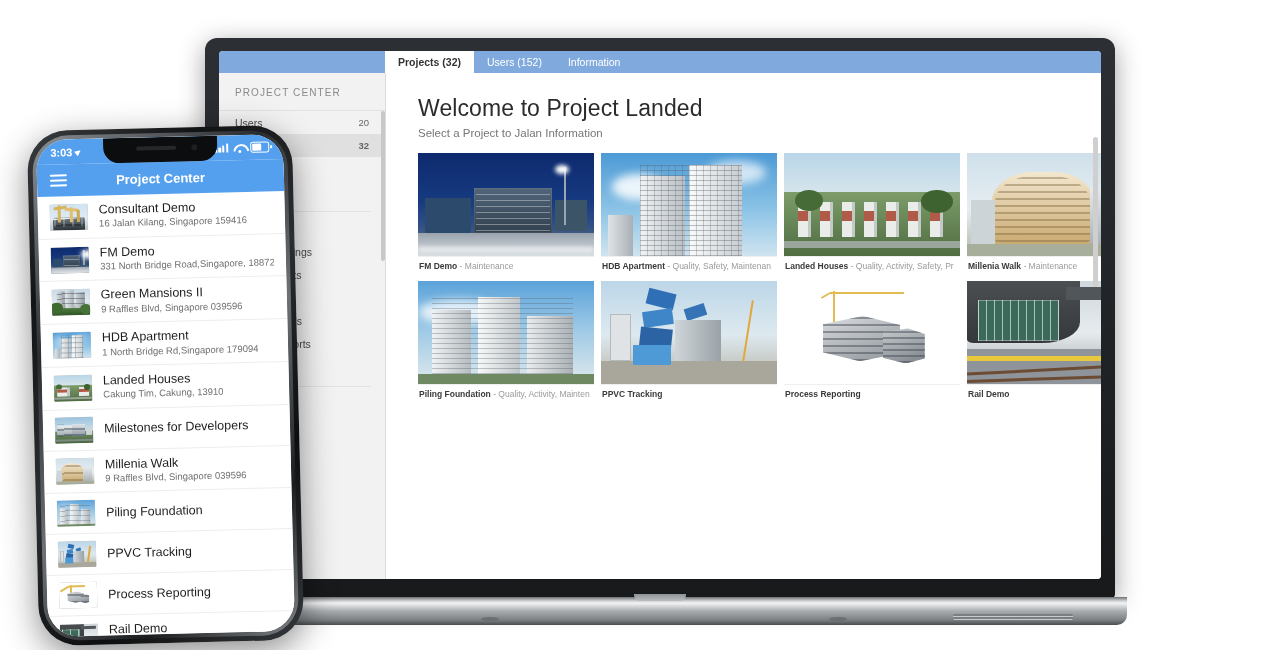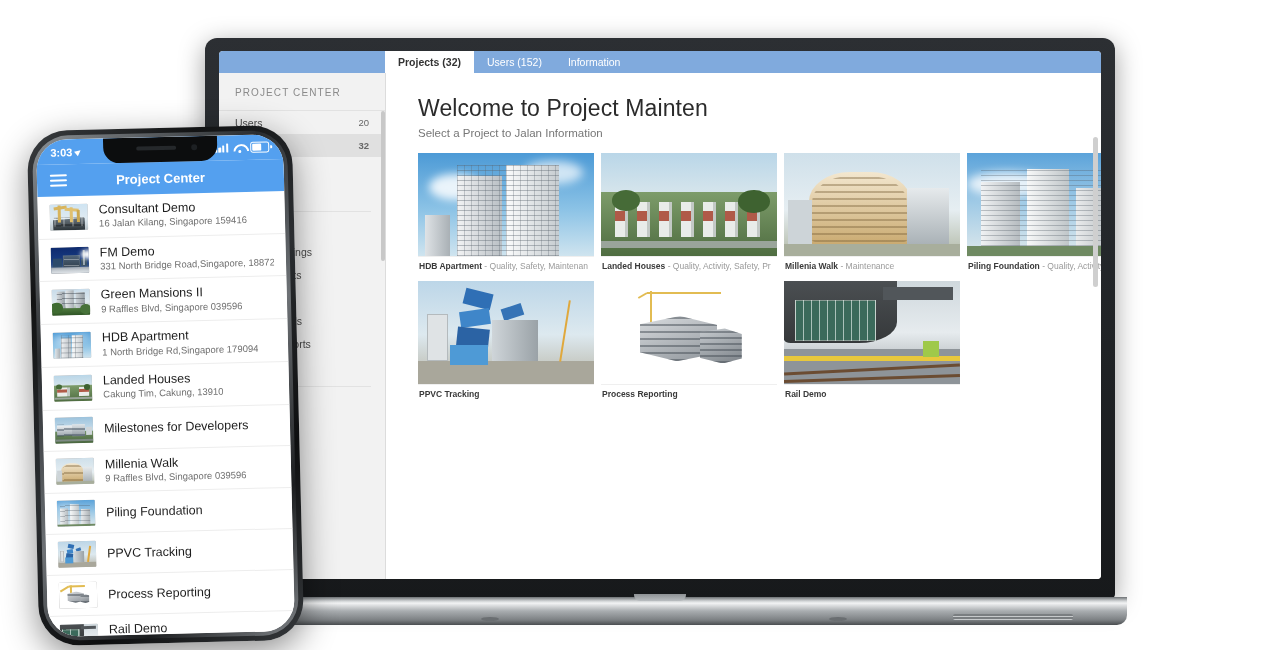--- a/index.html
+++ b/index.html
@@ -197,24 +197,42 @@
                   </div>
                   <div class="side-row">
                     <span>Dashboards</span>
                   </div>
                 </div>
               <div class="side-scroll"></div>
             </div>
 
             <div class="content">
               <div class="welcome">
-                <h1>Welcome to Project Mainten</h1>
+                <h1>Welcome to Project Landed</h1>
                 <p>Select a Project to Jalan Information</p>
               </div>
               <div class="grid" id="card-grid">
+                  <div class="card">
+                    <div class="thumb">
+                      <div style="position:absolute;inset:0;background:linear-gradient(180deg,#0e2a6e 0%,#16397f 45%,#2f4f86 70%,#6b7683 100%)">
+      <div style="position:absolute;left:4%;bottom:22%;width:26%;height:34%;background:#2c4a6b"></div>
+      <div style="position:absolute;left:32%;bottom:22%;width:44%;height:44%;
+        background:linear-gradient(180deg,#51657a,#32414f);
+        box-shadow:inset 0 0 0 1px rgba(255,255,255,.08)"></div>
+      <div style="position:absolute;left:33%;bottom:24%;width:42%;height:40%;
+        background:repeating-linear-gradient(0deg,rgba(255,255,255,.35) 0 1px,transparent 1px 6px)"></div>
+      <div style="position:absolute;left:78%;bottom:24%;width:18%;height:30%;background:#3c5468"></div>
+      <div style="position:absolute;left:83%;top:14%;width:2px;height:56%;background:#9aa7b1"></div>
+      <div style="position:absolute;left:78%;top:12%;width:14px;height:9px;border-radius:50%;background:#fff;filter:blur(2px)"></div>
+      <div style="position:absolute;left:0;bottom:0;width:100%;height:22%;background:linear-gradient(180deg,#9aa3ad,#d7dde2)"></div>
+      <div style="position:absolute;left:0;bottom:4%;width:100%;height:5%;background:rgba(255,255,255,.65);filter:blur(2px)"></div>
+    </div>
+                    </div>
+                    <div class="cap"><b>FM Demo</b><span> - Maintenance</span></div>
+                  </div>
                   <div class="card">
                     <div class="thumb">
                       <div style="position:absolute;inset:0;background:linear-gradient(180deg,#4c9ad6 0%,#8cc3e6 55%,#cfe4ef 100%)">
       <div style="position:absolute;left:6%;top:20%;width:30%;height:26%;border-radius:50%;background:rgba(255,255,255,.85);filter:blur(4px)"></div>
       <div style="position:absolute;right:6%;top:8%;width:34%;height:22%;border-radius:50%;background:rgba(255,255,255,.7);filter:blur(5px)"></div>
       <div style="position:absolute;left:22%;bottom:0;width:26%;height:78%;background:linear-gradient(90deg,#f2f3f4,#b9bfc4)"></div>
       <div style="position:absolute;left:50%;bottom:0;width:30%;height:88%;background:linear-gradient(90deg,#fafbfb,#c6ccd0)"></div>
       <div style="position:absolute;left:22%;bottom:0;width:58%;height:88%;
         background:repeating-linear-gradient(0deg,rgba(90,100,110,.4) 0 1px,transparent 1px 5px),
                    repeating-linear-gradient(90deg,rgba(90,100,110,.3) 0 1px,transparent 1px 7px)"></div>

